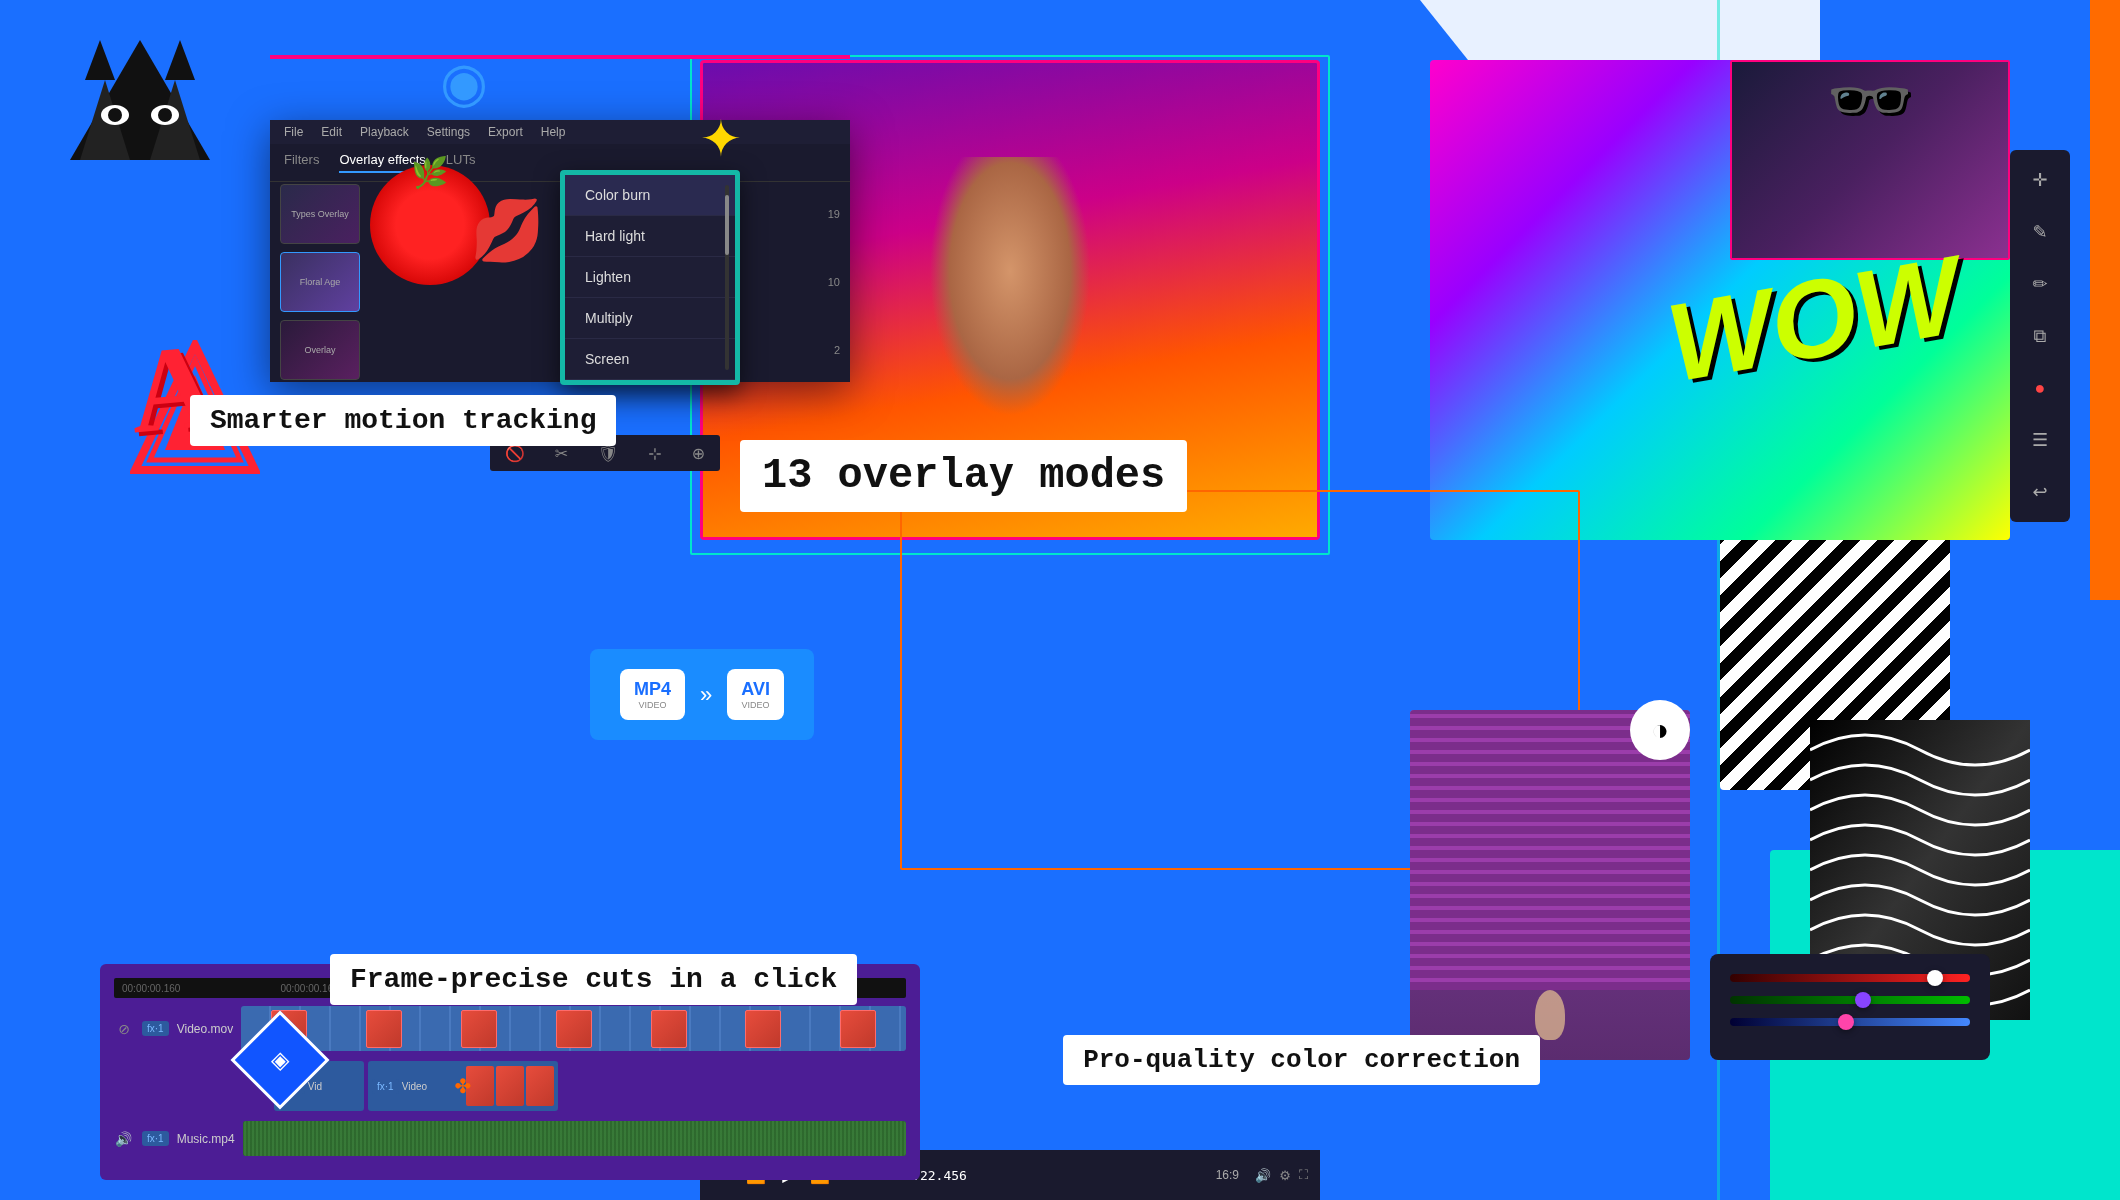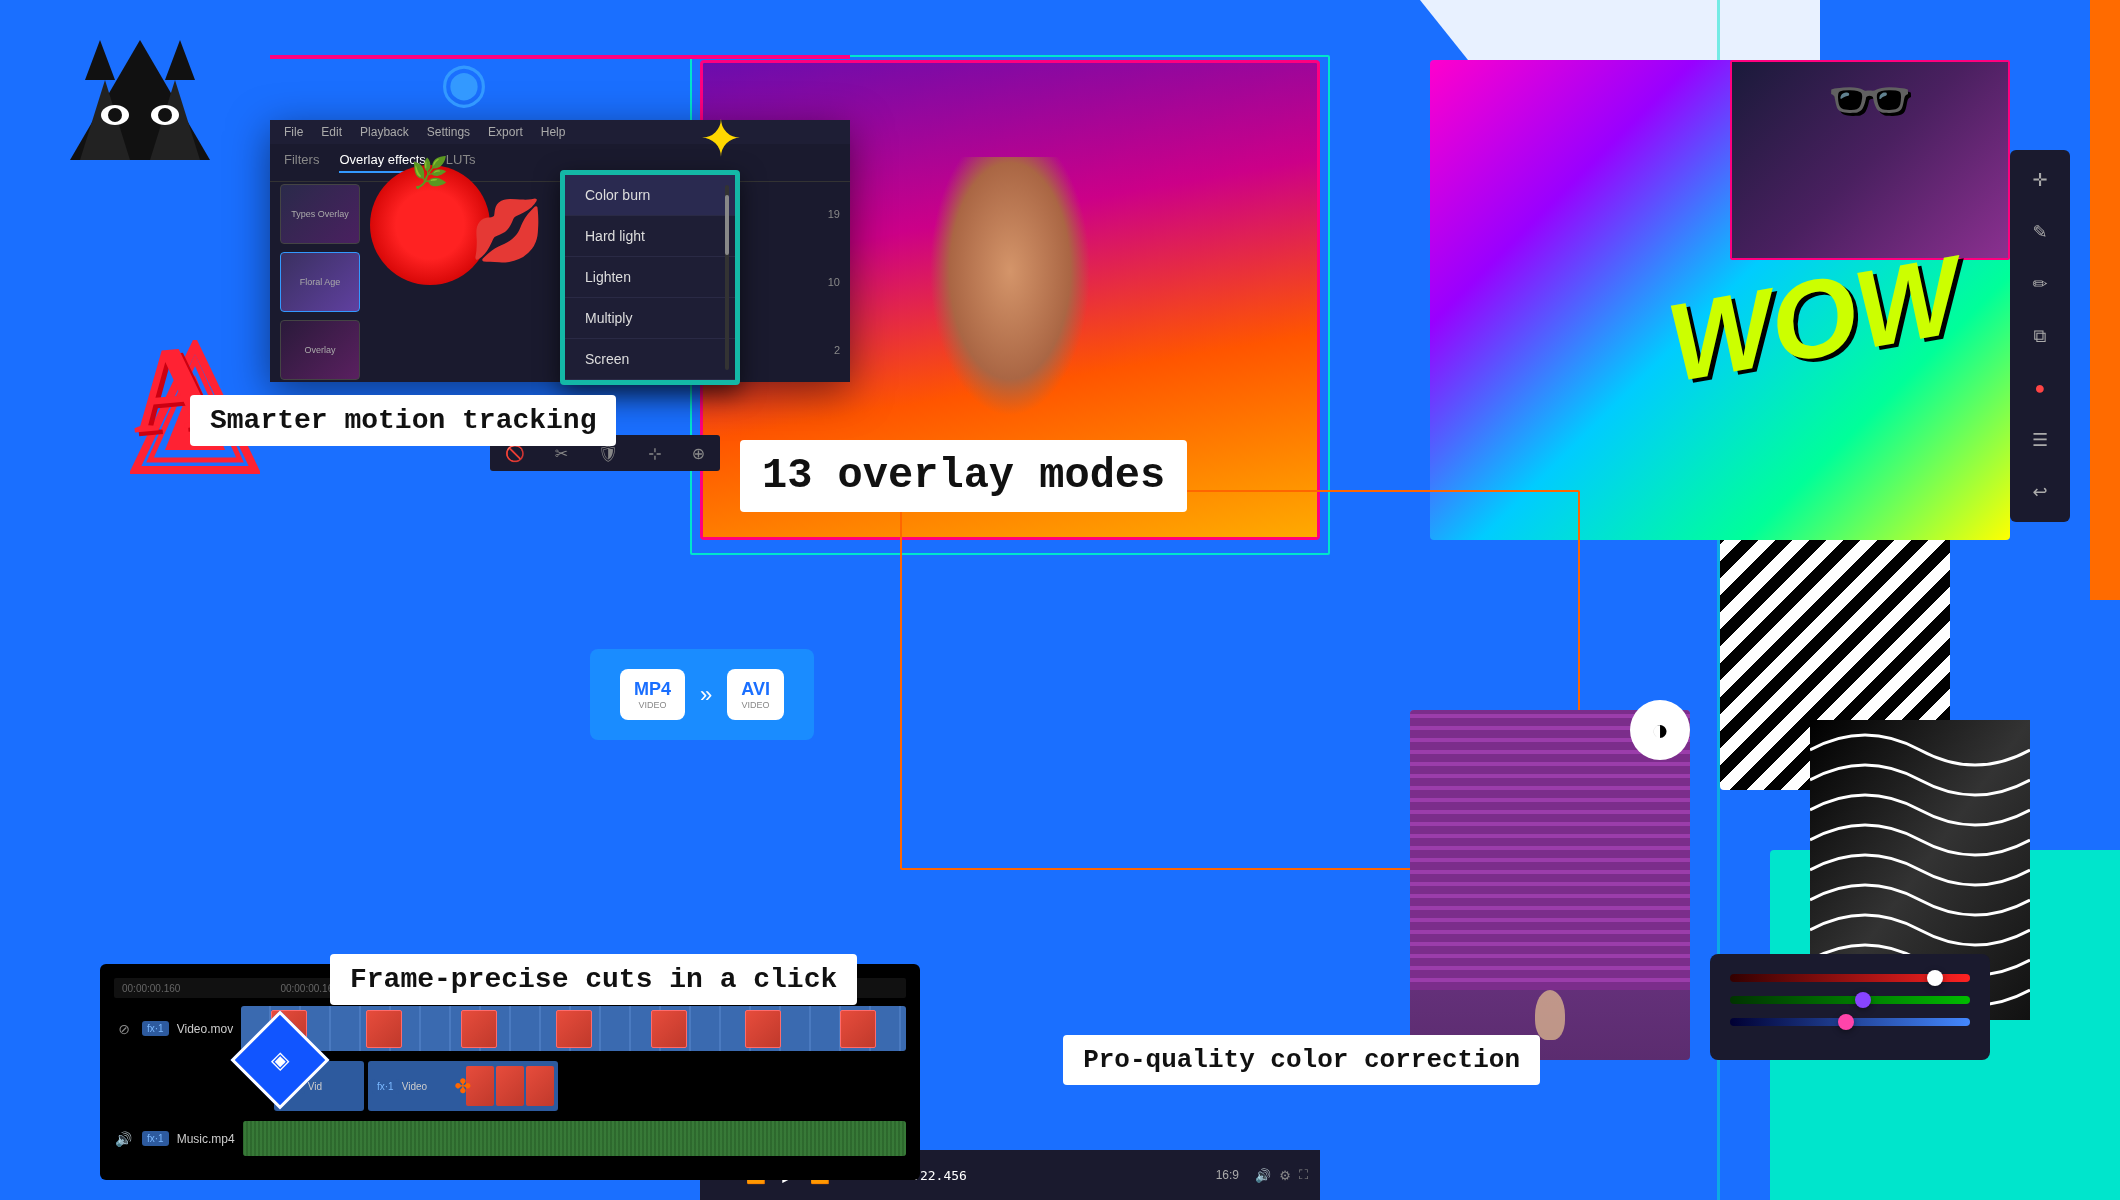--- a/index.html
+++ b/index.html
@@ -243,21 +243,21 @@
       font-size: 12px;
       margin-left: auto;
     }
 
     
     .timeline-area {
       position: absolute;
       bottom: 20px;
       left: 100px;
       width: 820px;
-      background: #000000;
+      background: #4c1d95;
       border-radius: 6px;
       padding: 14px;
       z-index: 10;
     }
 
     .timeline-row {
       display: flex;
       align-items: center;
       gap: 8px;
       margin-bottom: 10px;

